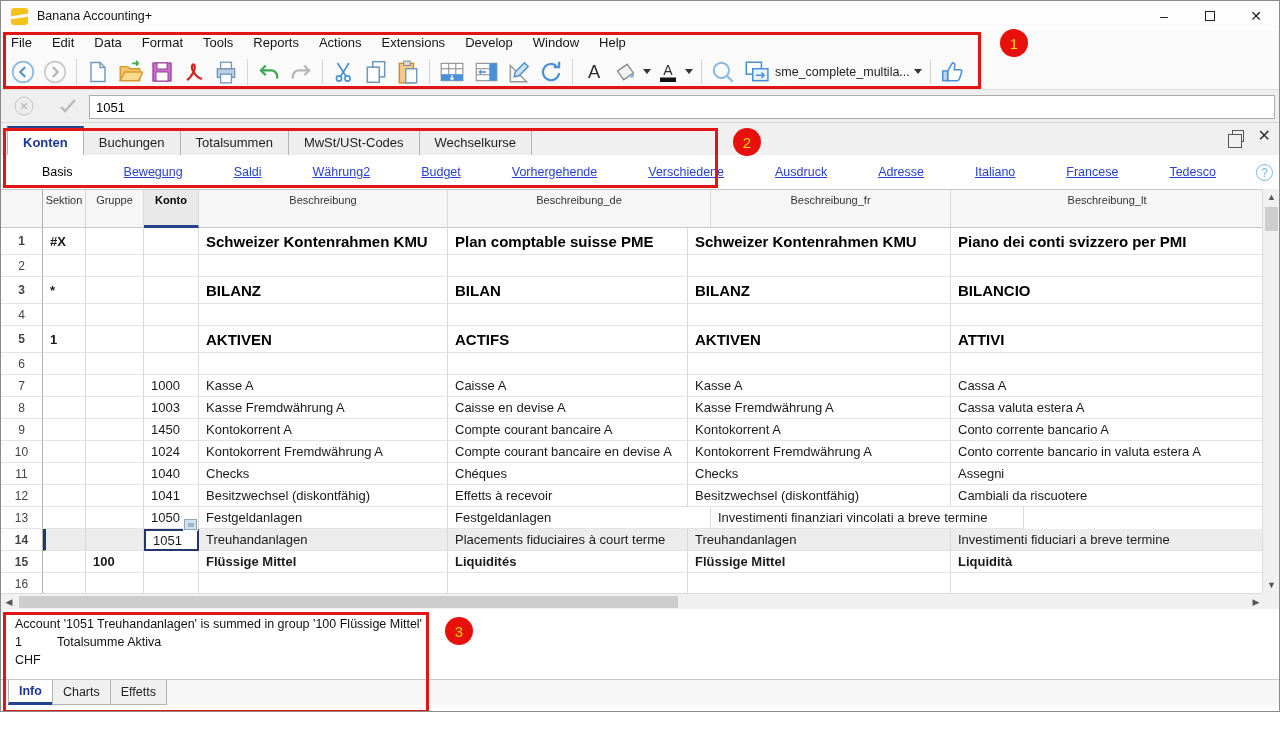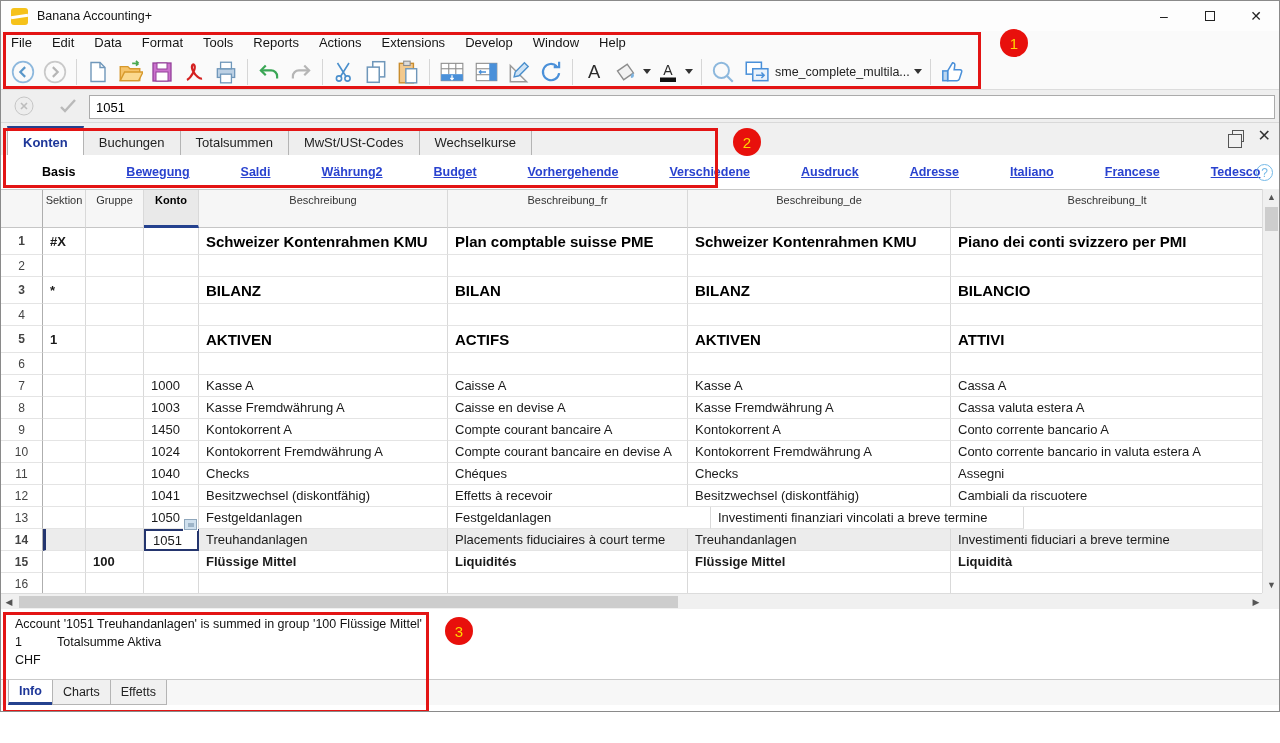--- a/index.html
+++ b/index.html
@@ -36,21 +36,21 @@
   .tabstrip { position:absolute; left:0; top:122px; width:100%; height:32px; background:#f0f0f0; display:flex; align-items:flex-end; padding-left:6px; }
   .tab { height:26px; display:flex; align-items:center; padding:0 15px; font-size:13px; color:#222; background:#eeeeee; border:1px solid #b4b4b4; border-bottom:none; margin-right:-1px; }
   .tab.active { background:#fff; border-top:3px solid #24418e; color:#1e3799; font-weight:bold; height:29px; }
   .strip-icons { position:absolute; right:8px; top:7px; display:flex; gap:14px; align-items:center; }
   .float-icon { width:12px; height:12px; border:1.5px solid #555; position:relative; background:#f0f0f0; }
   .float-icon:before { content:""; position:absolute; left:-5px; top:3px; width:12px; height:12px; border:1.5px solid #555; background:#f0f0f0; }
   .close-x { font-size:16px; color:#333; line-height:12px; }
 
   
   .viewbar { position:absolute; left:0; top:154px; width:100%; height:34px; background:#fff; display:flex; align-items:center; padding-left:9px; gap:19px; }
-  .view-link { font-size:12.5px; font-weight:bold; color:#2942cf; text-decoration:underline;padding-left:32px; }
+  .view-link { font-size:12.5px; font-weight:normal; color:#2942cf; text-decoration:underline;padding-left:32px; }
   .view-link.current { color:#000; text-decoration:none; }
   .help-icon { position:absolute; right:6px; top:8px; width:17px; height:17px; border:1.5px solid #74b9e7; border-radius:50%; color:#74b9e7; font-size:12px; display:flex; align-items:center; justify-content:center; }
 
   
   .tablearea { position:absolute; left:0; top:188px; width:1263px; height:404px; background:#fff; border-top:1px solid #c9c9c9; overflow:hidden; }
   .trow { display:flex; width:1263px; }
   .tcell { border-right:1px solid #d9d9d9; border-bottom:1px solid #e4e4e4; padding:0 7px; display:flex; align-items:center; font-size:13px; color:#1a1a1a; overflow:hidden; white-space:nowrap; }
   .c-num { width:42px; justify-content:center; color:#444; font-size:12px; border-right:1px solid #aeaeae; background:#fff; padding:0 2px; }
   .c-sektion { width:43px; font-weight:bold; }
   .c-gruppe { width:58px; font-weight:bold; }
@@ -384,22 +384,22 @@
   <div class="help-icon" style="top:163px;">?</div>
 
   <div class="tablearea" id="tablearea">
 
   <div class="trow thead">
         <div class="tcell c-num"></div>
         <div class="tcell c-sektion" style="font-weight: normal;">Sektion</div>
         <div class="tcell c-gruppe" style="font-weight: normal;">Gruppe</div>
         <div class="tcell c-konto sel-col">Konto</div>
         <div class="tcell c-b">Beschreibung</div>
+        <div class="tcell c-de">Beschreibung_de</div>
         <div class="tcell c-fr">Beschreibung_fr</div>
-        <div class="tcell c-de">Beschreibung_de</div>
         <div class="tcell c-lt">Beschreibung_lt</div>
       </div>
       <div class="trow section">
         <div class="tcell c-num">1</div>
         <div class="tcell c-sektion">#X</div>
         <div class="tcell c-gruppe"></div>
         <div class="tcell c-konto"></div>
         <div class="tcell c-b">Schweizer Kontenrahmen KMU</div>
         <div class="tcell c-fr">Plan comptable suisse PME</div>
         <div class="tcell c-de">Schweizer Kontenrahmen KMU</div>

